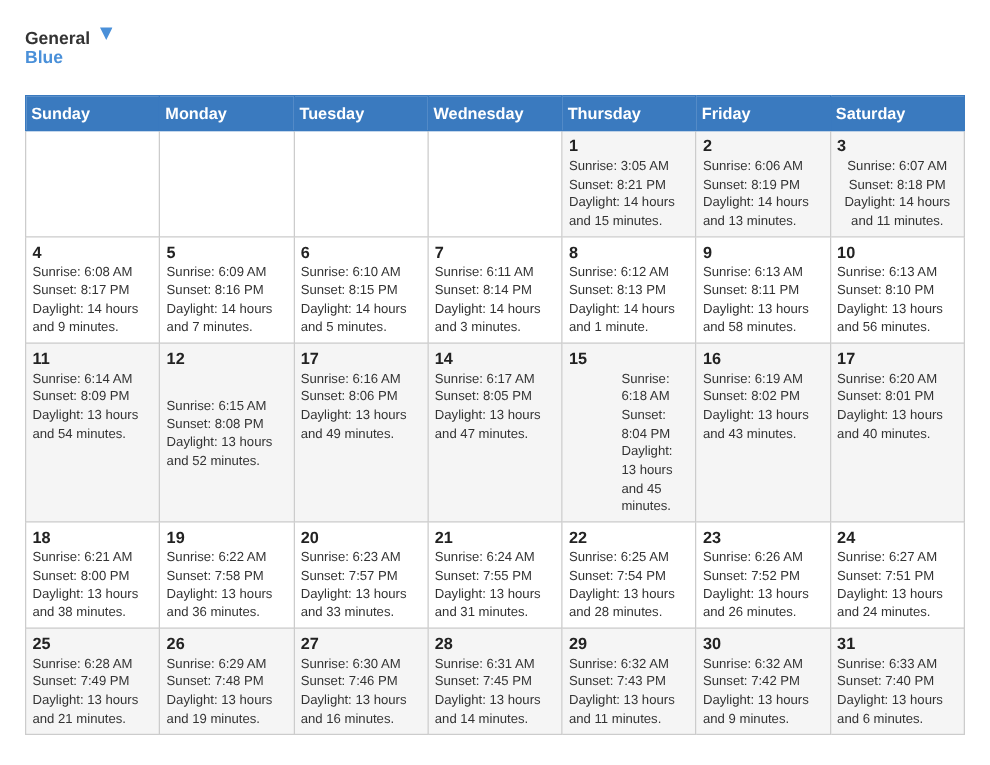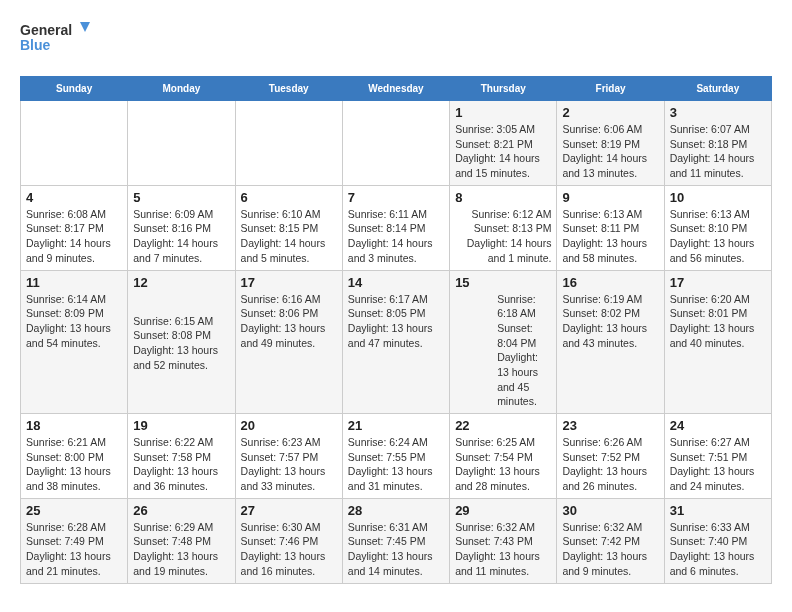--- a/index.html
+++ b/index.html
@@ -34,22 +34,22 @@
     }
     table {
       width: 100%;
       border-collapse: collapse;
       font-size: 11px;
     }
     thead tr th {
       background-color: #3a7abf;
       color: #fff;
       padding: 6px 4px;
-      text-align: center;
-      font-size: 10px;
+      text-align: left;
+      font-size: 13px;
       font-weight: bold;
       border: 1px solid #3a7abf;
     }
     tbody tr td {
       border: 1px solid #ccc;
       padding: 4px 5px;
       vertical-align: top;
       width: 14.28%;
       min-height: 80px;
       height: 80px;
@@ -121,21 +121,21 @@
         </td>
         <td>
           <span class="day-number">2</span>
           <div class="day-info" style="white-space: pre-line;">Sunrise: 6:06 AM
 Sunset: 8:19 PM
 Daylight: 14 hours
 and 13 minutes.</div>
         </td>
         <td>
           <span class="day-number">3</span>
-          <div class="day-info" style="white-space: pre-line;">Sunrise: 6:07 AM
+          <div class="day-info" style="white-space: pre-line; text-align: center;">Sunrise: 6:07 AM
 Sunset: 8:18 PM
 Daylight: 14 hours
 and 11 minutes.</div>
         </td>
       </tr>
       <tr>
         <td>
           <span class="day-number">4</span>
           <div class="day-info" style="white-space: pre-line;">Sunrise: 6:08 AM
 Sunset: 8:17 PM
@@ -158,21 +158,21 @@
         </td>
         <td>
           <span class="day-number">7</span>
           <div class="day-info" style="white-space: pre-line;">Sunrise: 6:11 AM
 Sunset: 8:14 PM
 Daylight: 14 hours
 and 3 minutes.</div>
         </td>
         <td>
           <span class="day-number">8</span>
-          <div class="day-info" style="white-space: pre-line; text-align: right;">Sunrise: 6:12 AM
+          <div class="day-info" style="white-space: pre-line;">Sunrise: 6:12 AM
 Sunset: 8:13 PM
 Daylight: 14 hours
 and 1 minute.</div>
         </td>
         <td>
           <span class="day-number">9</span>
           <div class="day-info" style="white-space: pre-line;">Sunrise: 6:13 AM
 Sunset: 8:11 PM
 Daylight: 13 hours
 and 58 minutes.</div>

